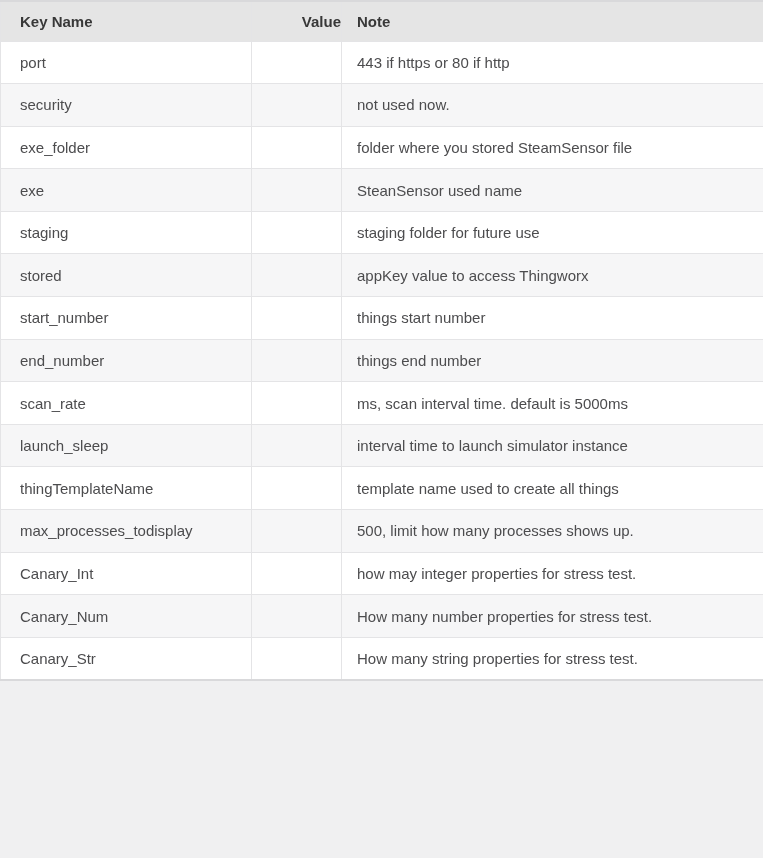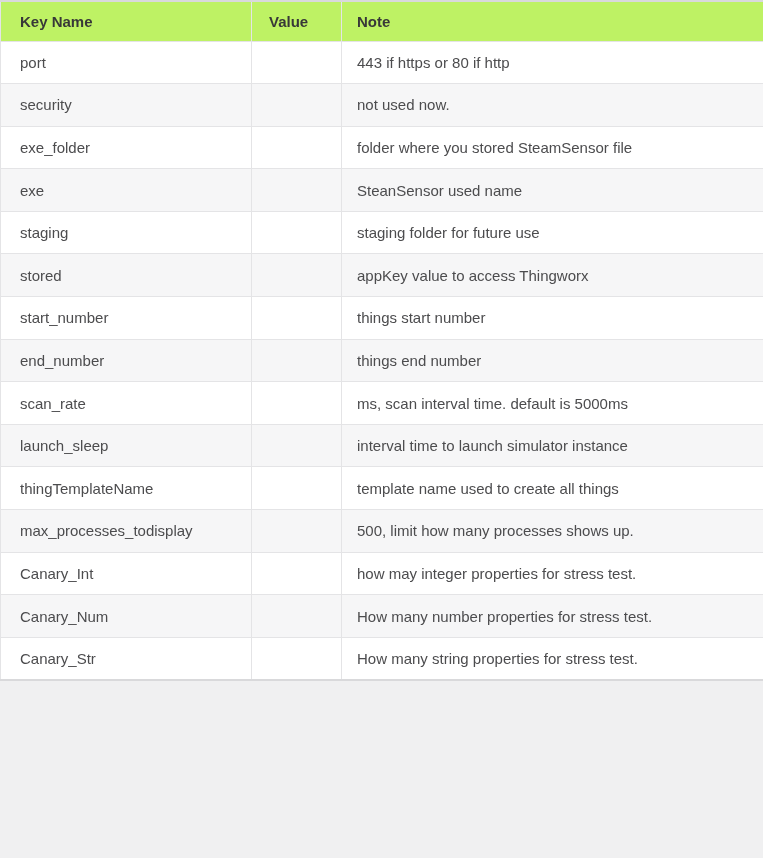--- a/index.html
+++ b/index.html
@@ -27,31 +27,31 @@
     border: 1px solid #e4e4e6;
     font-size: 15px;
     text-align: left;
     vertical-align: middle;
     padding: 0 0 0 19px;
     white-space: nowrap;
     overflow: hidden;
   }
   thead th {
     height: 40px;
-    background: #bef264;
+    background: #e5e5e5;
     color: #383838;
     font-weight: bold;
     font-size: 15px;
   }
   tbody td {
     height: 42.6px;
     color: #4c4c4e;
     font-weight: normal;
   }
-  th.value-col, td.value-cell { padding-left: 17px; }
+  th.value-col, td.value-cell { padding-left: 17px; text-align: right; }
   th.note-col,  td.note-cell  { padding-left: 15px; }
   tbody tr:nth-child(odd)  td { background: #ffffff; }
   tbody tr:nth-child(even) td { background: #f6f6f7; }
 </style>
 </head>
 <body>
 
 <table class="config-table">
   <colgroup>
     <col class="c-key">

